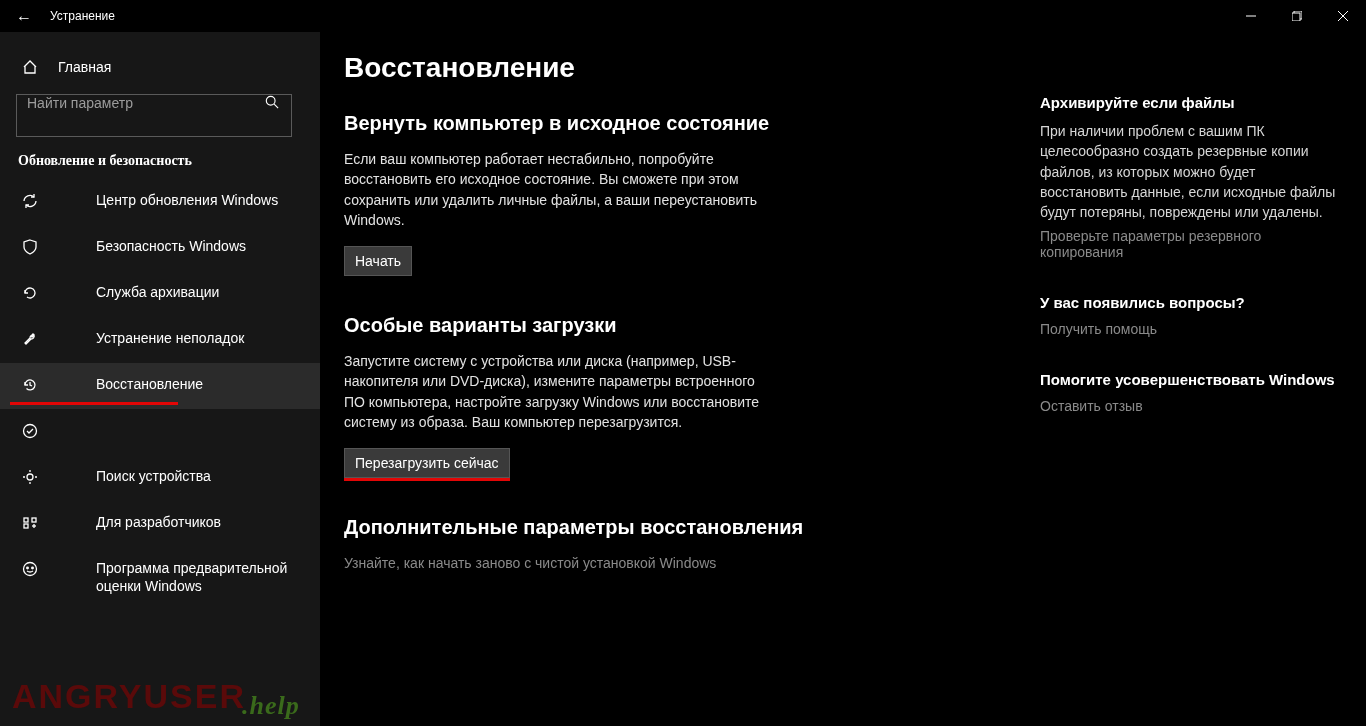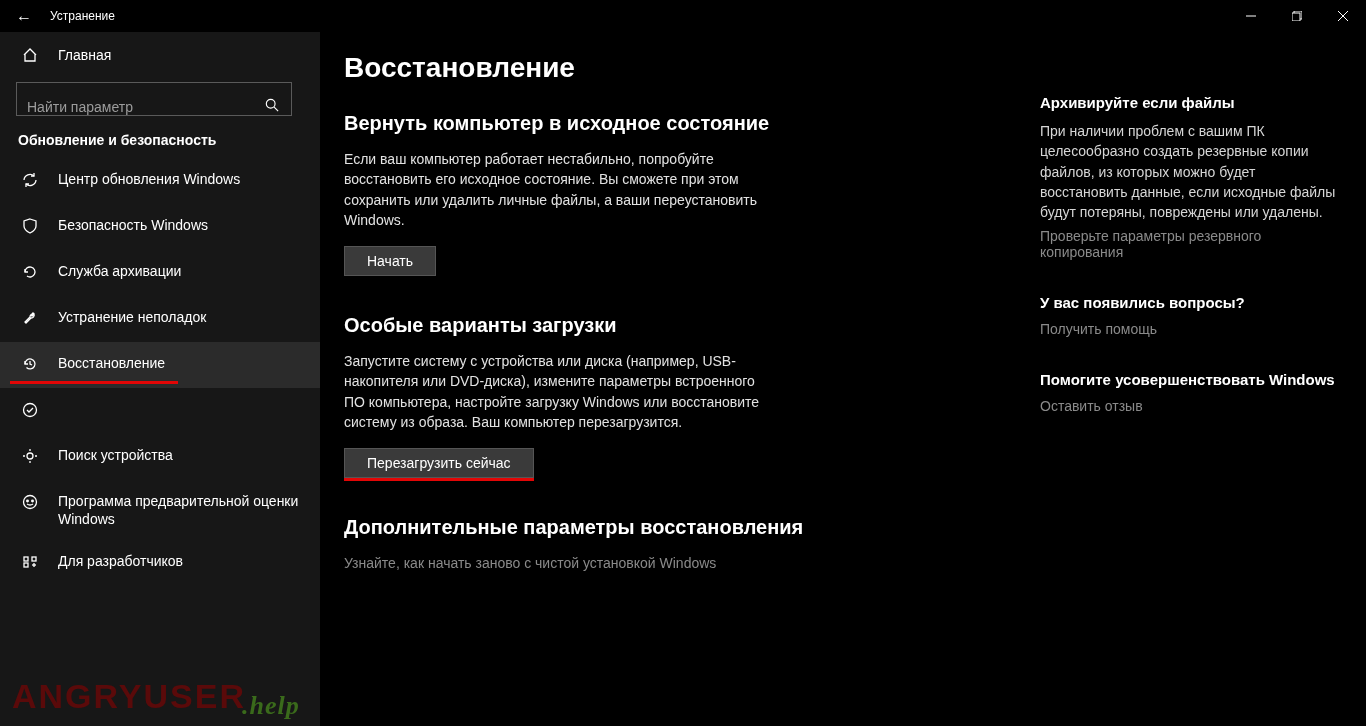--- a/index.html
+++ b/index.html
@@ -8,48 +8,48 @@
 
 .titlebar { height: 32px; display: flex; align-items: center; padding-left: 6px; background: #000; }
 .titlebar .back { width: 36px; text-align: center; font-size: 16px; color: #fff; }
 .titlebar .title { font-size: 12px; color: #fff; margin-left: 8px; }
 .titlebar .controls { margin-left: auto; display: flex; }
 .titlebar .ctrl { width: 46px; height: 32px; display: flex; align-items: center; justify-content: center; color: #fff; }
 .titlebar .ctrl svg { width: 10px; height: 10px; stroke: #fff; fill: none; stroke-width: 1; }
 
 
 .body { display: flex; height: calc(726px - 32px); }
-.sidebar { width: 320px; background: #171717; position: relative; }
+.sidebar { width: 320px; background: #171717; padding-top: 12px; position: relative; }
 .main { flex: 1; background: #000; padding: 18px 0 0 24px; display: flex; }
 .content { width: 600px; }
 .aside { width: 320px; padding-right: 16px; margin-left: auto; margin-right: 6px; }
 
 
 .home-row { display: flex; align-items: center; height: 46px; padding-left: 18px; font-size: 14px; }
 .home-row .icon { width: 24px; margin-right: 16px; display: flex; align-items: center; justify-content: center; }
-.search-box { margin: 4px 28px 16px 16px; height: 34px; border: 1px solid #5a5a5a; display: flex; align-items: flex-end; padding: 0 10px; font-size: 14px; color: #9c9c9c; background: transparent; }
+.search-box { margin: 4px 28px 16px 16px; height: 43px; border: 1px solid #5a5a5a; display: flex; align-items: flex-start; padding: 0 10px; font-size: 14px; color: #9c9c9c; background: transparent; }
 .search-box .ph { flex: 1; }
 .search-box .s-icon { width: 16px; color: #9c9c9c; }
-.cat-title { font-size: 14px; font-weight: 600; color: #fff; padding: 0 18px 10px 18px; }
-
-.nav-item { display: flex; align-items: flex-start; min-height: 46px; padding: 12px 18px; font-size: 14px; color: #fff; position: relative; }
+.cat-title { font-size: 14px; font-weight: 600; color: #fff; padding: 0 18px 10px 18px; font-family: Liberation Serif, serif; }
+
+.nav-item { display: flex; align-items: flex-start; min-height: 46px; padding: 12px 18px; font-size: 14px; color: #fff; position: relative; gap: 38px; }
 .nav-item .icon { width: 24px; margin-right: 16px; display: flex; align-items: flex-start; justify-content: center; padding-top: 2px; flex-shrink: 0; }
 .nav-item .label { flex: 1; line-height: 1.3; }
 .nav-item.active { background: #2b2b2b; }
 .nav-item.underlined::after { content: ""; position: absolute; left: 10px; bottom: 4px; width: 168px; height: 3px; background: #e20606; }
 
 
 .svg { stroke: #fff; fill: none; stroke-width: 1.3; }
 
 
 h1.page-title { font-size: 28px; font-weight: 600; margin: 2px 0 28px 0; }
 h2.sec-title { font-size: 20px; font-weight: 600; margin-bottom: 14px; }
 .sec-body { font-size: 14px; line-height: 1.45; color: #e2e2e2; max-width: 430px; margin-bottom: 16px; }
 .sec-body.disabled { color: #8a8a8a; }
-.btn { display: inline-block; background: #3a3a3a; border: 1px solid #555; color: #fff; font-size: 14px; padding: 6px 22px; margin-bottom: 38px; position: relative; }
+.btn { display: inline-block; background: #3a3a3a; border: 1px solid #555; color: #fff; font-size: 14px; padding: 6px 10px; margin-bottom: 38px; position: relative; }
 .btn.underlined::after { content: ""; position: absolute; left: -1px; right: -1px; bottom: -4px; height: 3px; background: #e20606; }
 
 
 .aside h3 { font-size: 15px; font-weight: 600; margin: 34px 0 10px 0; }
 .aside h3:first-child { margin-top: 44px; }
 .aside .a-body { font-size: 14px; color: #d6d6d6; line-height: 1.45; margin-bottom: 6px; }
 .aside .a-link { font-size: 14px; color: #8a8a8a; margin-bottom: 4px; }
 
 
 .watermark { position: absolute; left: 12px; bottom: 10px; font-size: 34px; font-family: Georgia, serif; letter-spacing: 2px; color: #5a0a0a; font-weight: bold; }
@@ -175,42 +175,42 @@
             <line x1="1" y1="8" x2="3" y2="8"></line>
             <line x1="13" y1="8" x2="15" y2="8"></line>
           </svg>
       </span>
       <span class="label">Поиск устройства</span>
     </div>
 
     <div class="nav-item">
       <span class="icon">
         <svg class="svg" width="16" height="16" viewBox="0 0 16 16">
-            <circle cx="8" cy="8" r="6.5"></circle>
-            <circle cx="5.5" cy="7" r="0.8" fill="#fff"></circle>
-            <circle cx="10.5" cy="7" r="0.8" fill="#fff"></circle>
-            <path d="M5 10 q3 2 6 0"></path>
-          </svg>
-      </span>
-      <span class="label">Программа предварительной оценки Windows</span>
-    </div>
-
-    <div class="nav-item">
-      <span class="icon">
-        <svg class="svg" width="16" height="16" viewBox="0 0 16 16">
             <rect x="2" y="3" width="4" height="4"></rect>
             <rect x="10" y="3" width="4" height="4"></rect>
             <rect x="2" y="9" width="4" height="4"></rect>
             <line x1="10" y1="11" x2="14" y2="11"></line>
             <line x1="12" y1="9" x2="12" y2="13"></line>
           </svg>
       </span>
       <span class="label">Для разработчиков</span>
     </div>
 
+    <div class="nav-item">
+      <span class="icon">
+        <svg class="svg" width="16" height="16" viewBox="0 0 16 16">
+            <circle cx="8" cy="8" r="6.5"></circle>
+            <circle cx="5.5" cy="7" r="0.8" fill="#fff"></circle>
+            <circle cx="10.5" cy="7" r="0.8" fill="#fff"></circle>
+            <path d="M5 10 q3 2 6 0"></path>
+          </svg>
+      </span>
+      <span class="label">Программа предварительной оценки Windows</span>
+    </div>
+
     <div class="watermark">
       <span>ANGRYUSER</span><span class="help">.help</span>
     </div>
   </div>
 
   <div class="main">
     <div class="content">
       <h1 class="page-title">Восстановление</h1>
 
       <h2 class="sec-title">Вернуть компьютер в исходное состояние</h2>

